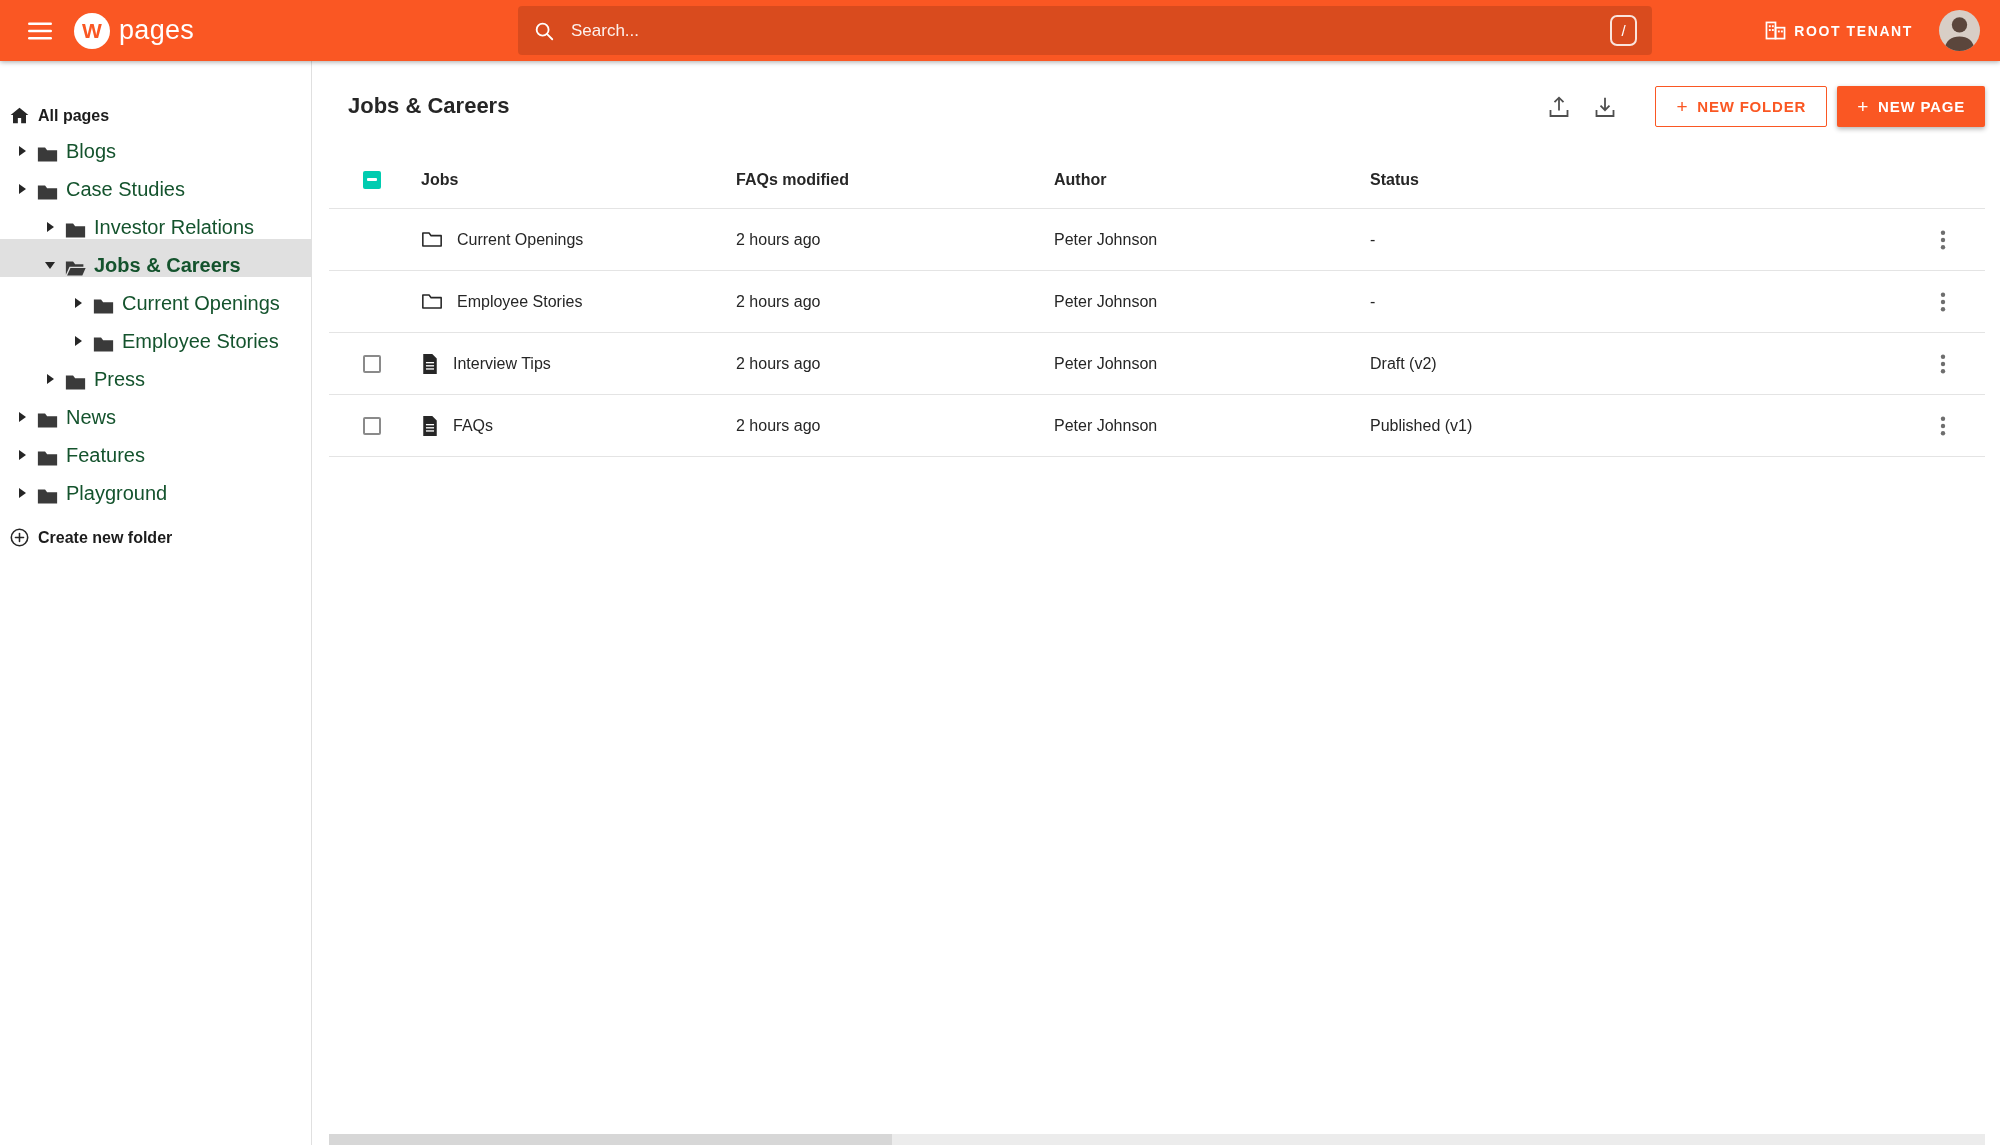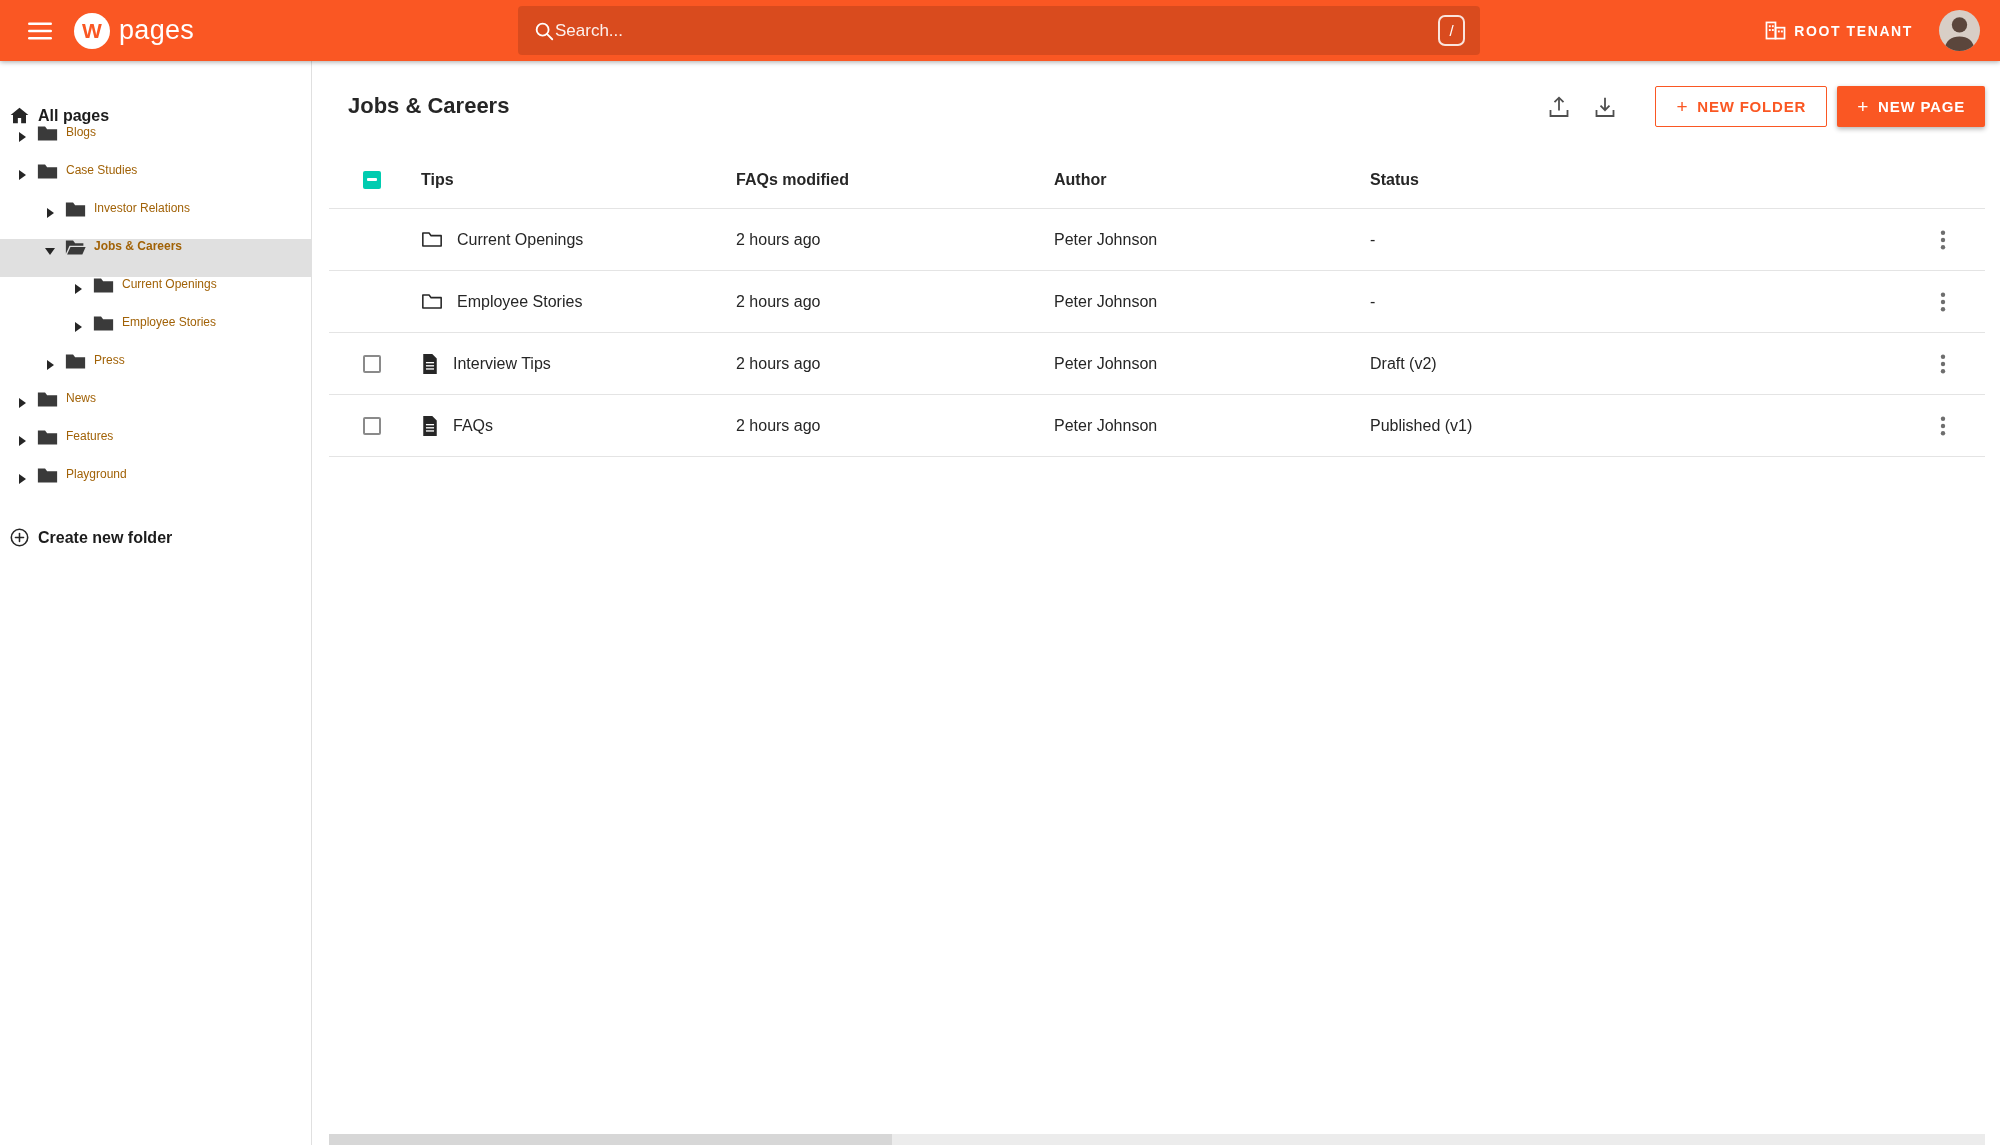--- a/index.html
+++ b/index.html
@@ -5,38 +5,38 @@
   *{margin:0;padding:0;box-sizing:border-box}
   html,body{width:2000px;height:1145px}
   body{font-family:"Liberation Sans",sans-serif;color:#262626;background:#fff;overflow:hidden}
 
   
   .topbar{height:61px;background:#FA5723;display:flex;align-items:center;padding:0 20px;position:relative;box-shadow:0 1px 5px rgba(0,0,0,.35);z-index:5}
   .hamburger{width:40px;height:40px;display:flex;align-items:center;justify-content:center;cursor:pointer;color:#fff;margin-right:14px}
   .logo{display:flex;align-items:center;gap:9px;cursor:pointer}
   .logo-circle{width:36px;height:36px;border-radius:50%;background:#fff;color:#FA5723;font-weight:700;font-size:21px;display:flex;align-items:center;justify-content:center}
   .logo-text{color:#fff;font-size:27px;font-weight:500;letter-spacing:.3px}
-  .search{position:absolute;left:518px;top:6px;width:962px;height:49px;background:rgba(0,0,0,.13);border-radius:4px;display:flex;align-items:center;padding:8px 15px;gap:0}
+  .search{position:absolute;left:518px;top:6px;width:1134px;height:49px;background:rgba(0,0,0,.13);border-radius:4px;display:flex;align-items:center;padding:8px 15px;gap:16px}
   .search svg{flex:none;color:#fff}
   .search input{flex:1;background:transparent;border:none;outline:none;color:#fff;font-size:17px;font-family:inherit}
   .search input::placeholder{color:rgba(255,255,255,.92)}
   .kbd{min-width:27px;height:31px;border:2px solid rgba(255,255,255,.85);border-radius:7px;color:#fff;display:flex;align-items:center;justify-content:center;font-size:15px;padding:0 6px}
   .topbar-right{margin-left:auto;display:flex;align-items:center;gap:26px}
   .tenant{display:flex;align-items:center;gap:8px;color:#fff;font-size:14px;font-weight:700;letter-spacing:1.6px;cursor:pointer}
   .avatar{width:41px;height:41px;border-radius:50%;background:#d8cec6;overflow:hidden;cursor:pointer;flex:none}
 
   
   .shell{display:flex;height:1084px}
 
   
   .sidebar{width:312px;min-width:312px;border-right:1px solid #e0e0e0;padding-top:26px;background:#fff}
   .side-row{height:38px;display:flex;align-items:flex-end;font-size:16px;padding-left:10px;cursor:pointer;color:#1c1c1c}
   .side-row.bold{font-weight:700}
   .side-row .s-icon{width:19px;height:19px;margin-right:9px;color:#262626;flex:none}
-  .tree-item{height:38px;display:flex;align-items:flex-start;font-size:12px;cursor:pointer;color:#a16207}
+  .tree-item{height:38px;display:flex;align-items:flex-end;font-size:20px;cursor:pointer;color:#14532d}
   .tree-item.sel{background:#E0E0E0;font-weight:700}
   .lvl0{padding-left:10px}.lvl1{padding-left:38px}.lvl2{padding-left:66px}
   .arrow{width:24px;height:24px;display:flex;justify-content:center;align-items:center;flex:none;cursor:pointer}
   .tri-r{width:0;height:0;border-left:7px solid #262626;border-top:5px solid transparent;border-bottom:5px solid transparent}
   .tri-d{width:0;height:0;border-top:7px solid #262626;border-left:5px solid transparent;border-right:5px solid transparent}
   .f-icon{width:21px;height:17px;margin:0 8px 0 3px;color:#3a3a3a;flex:none}
 
   
   .main{flex:1;position:relative;padding:0 15px 0 17px;background:#fff}
   .content-header{height:90px;display:flex;align-items:center}
@@ -313,21 +313,21 @@
       <button class="btn btn-solid">
         <span class="plus">+</span>
         <span>NEW PAGE</span>
       </button>
     </div>
 
     <div class="trow thead">
       <div class="cell-cb">
         <span class="cb ind"></span>
       </div>
-      <div>Tips</div>
+      <div>Jobs</div>
       <div>FAQs modified</div>
       <div>Author</div>
       <div>Status</div>
       <div></div>
     </div>
 
     <div class="trow tdata">
       <div class="cell-cb"></div>
       <div class="name-cell">
         <svg class="row-icon">

